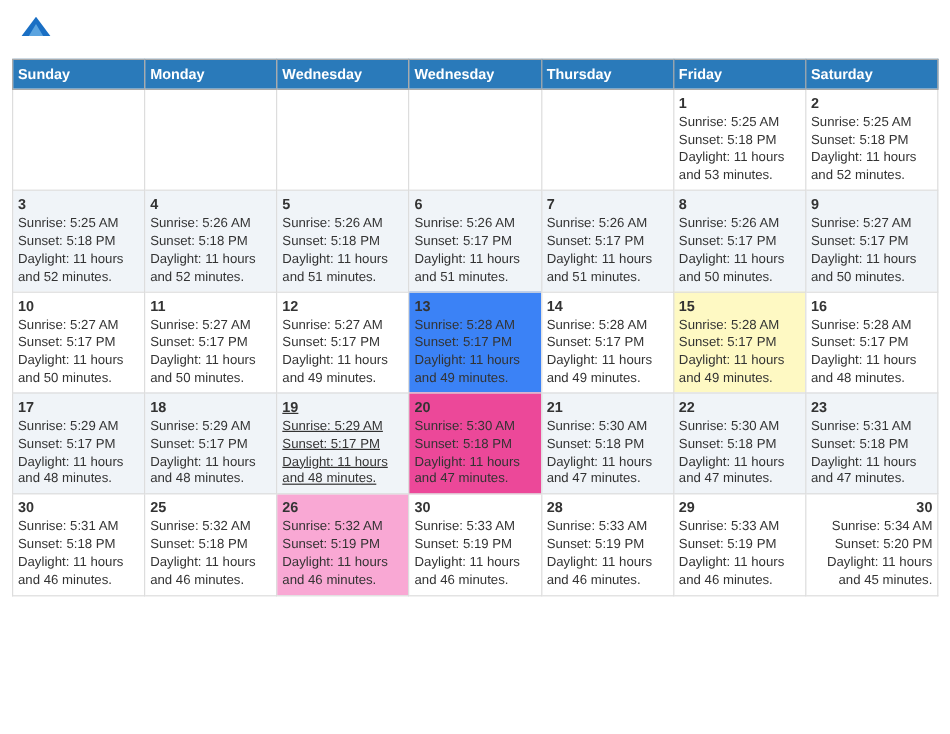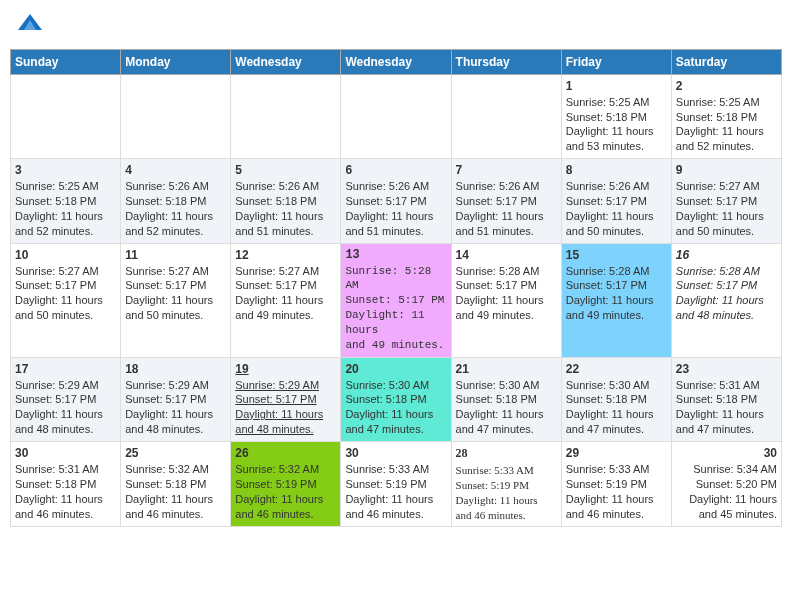--- a/index.html
+++ b/index.html
@@ -217,42 +217,42 @@
 Daylight: 11 hours
 and 50 minutes.</div>
         </td>
         <td style="background: rgb(255, 255, 255);">
           <span class="day-num">12</span>
           <div class="day-info" style="white-space: pre-line;">Sunrise: 5:27 AM
 Sunset: 5:17 PM
 Daylight: 11 hours
 and 49 minutes.</div>
         </td>
-        <td style="background: #f0abfc; font-family: Liberation Mono, monospace;">
+        <td style="background: #3b82f6;">
           <span class="day-num">13</span>
           <div class="day-info" style="white-space: pre-line;">Sunrise: 5:28 AM
 Sunset: 5:17 PM
 Daylight: 11 hours
 and 49 minutes.</div>
         </td>
         <td style="background: rgb(255, 255, 255);">
           <span class="day-num">14</span>
           <div class="day-info" style="white-space: pre-line;">Sunrise: 5:28 AM
 Sunset: 5:17 PM
 Daylight: 11 hours
 and 49 minutes.</div>
         </td>
-        <td style="background: #7dd3fc;">
+        <td style="background: #fef9c3;">
           <span class="day-num">15</span>
           <div class="day-info" style="white-space: pre-line;">Sunrise: 5:28 AM
 Sunset: 5:17 PM
 Daylight: 11 hours
 and 49 minutes.</div>
         </td>
-        <td style="background: rgb(255, 255, 255); font-style: italic;">
+        <td style="background: rgb(255, 255, 255);">
           <span class="day-num">16</span>
           <div class="day-info" style="white-space: pre-line;">Sunrise: 5:28 AM
 Sunset: 5:17 PM
 Daylight: 11 hours
 and 48 minutes.</div>
         </td>
       </tr>
       <tr>
         <td style="background: rgb(240, 244, 248);">
           <span class="day-num">17</span>
@@ -268,21 +268,21 @@
 Daylight: 11 hours
 and 48 minutes.</div>
         </td>
         <td style="background: rgb(240, 244, 248); text-decoration: underline;">
           <span class="day-num">19</span>
           <div class="day-info" style="white-space: pre-line;">Sunrise: 5:29 AM
 Sunset: 5:17 PM
 Daylight: 11 hours
 and 48 minutes.</div>
         </td>
-        <td style="background: #5eead4;">
+        <td style="background: #ec4899;">
           <span class="day-num">20</span>
           <div class="day-info" style="white-space: pre-line;">Sunrise: 5:30 AM
 Sunset: 5:18 PM
 Daylight: 11 hours
 and 47 minutes.</div>
         </td>
         <td style="background: rgb(240, 244, 248);">
           <span class="day-num">21</span>
           <div class="day-info" style="white-space: pre-line;">Sunrise: 5:30 AM
 Sunset: 5:18 PM
@@ -312,35 +312,35 @@
 Daylight: 11 hours
 and 46 minutes.</div>
         </td>
         <td style="background: rgb(255, 255, 255);">
           <span class="day-num">25</span>
           <div class="day-info" style="white-space: pre-line;">Sunrise: 5:32 AM
 Sunset: 5:18 PM
 Daylight: 11 hours
 and 46 minutes.</div>
         </td>
-        <td style="background: #84cc16; margin-left: 42px;">
+        <td style="background: #f9a8d4; margin-left: 42px;">
           <span class="day-num">26</span>
           <div class="day-info" style="white-space: pre-line;">Sunrise: 5:32 AM
 Sunset: 5:19 PM
 Daylight: 11 hours
 and 46 minutes.</div>
         </td>
         <td style="background: rgb(255, 255, 255);">
           <span class="day-num">30</span>
           <div class="day-info" style="white-space: pre-line;">Sunrise: 5:33 AM
 Sunset: 5:19 PM
 Daylight: 11 hours
 and 46 minutes.</div>
         </td>
-        <td style="background: rgb(255, 255, 255); font-family: Liberation Serif, serif;">
+        <td style="background: rgb(255, 255, 255);">
           <span class="day-num">28</span>
           <div class="day-info" style="white-space: pre-line;">Sunrise: 5:33 AM
 Sunset: 5:19 PM
 Daylight: 11 hours
 and 46 minutes.</div>
         </td>
         <td style="background: rgb(255, 255, 255);">
           <span class="day-num">29</span>
           <div class="day-info" style="white-space: pre-line;">Sunrise: 5:33 AM
 Sunset: 5:19 PM

